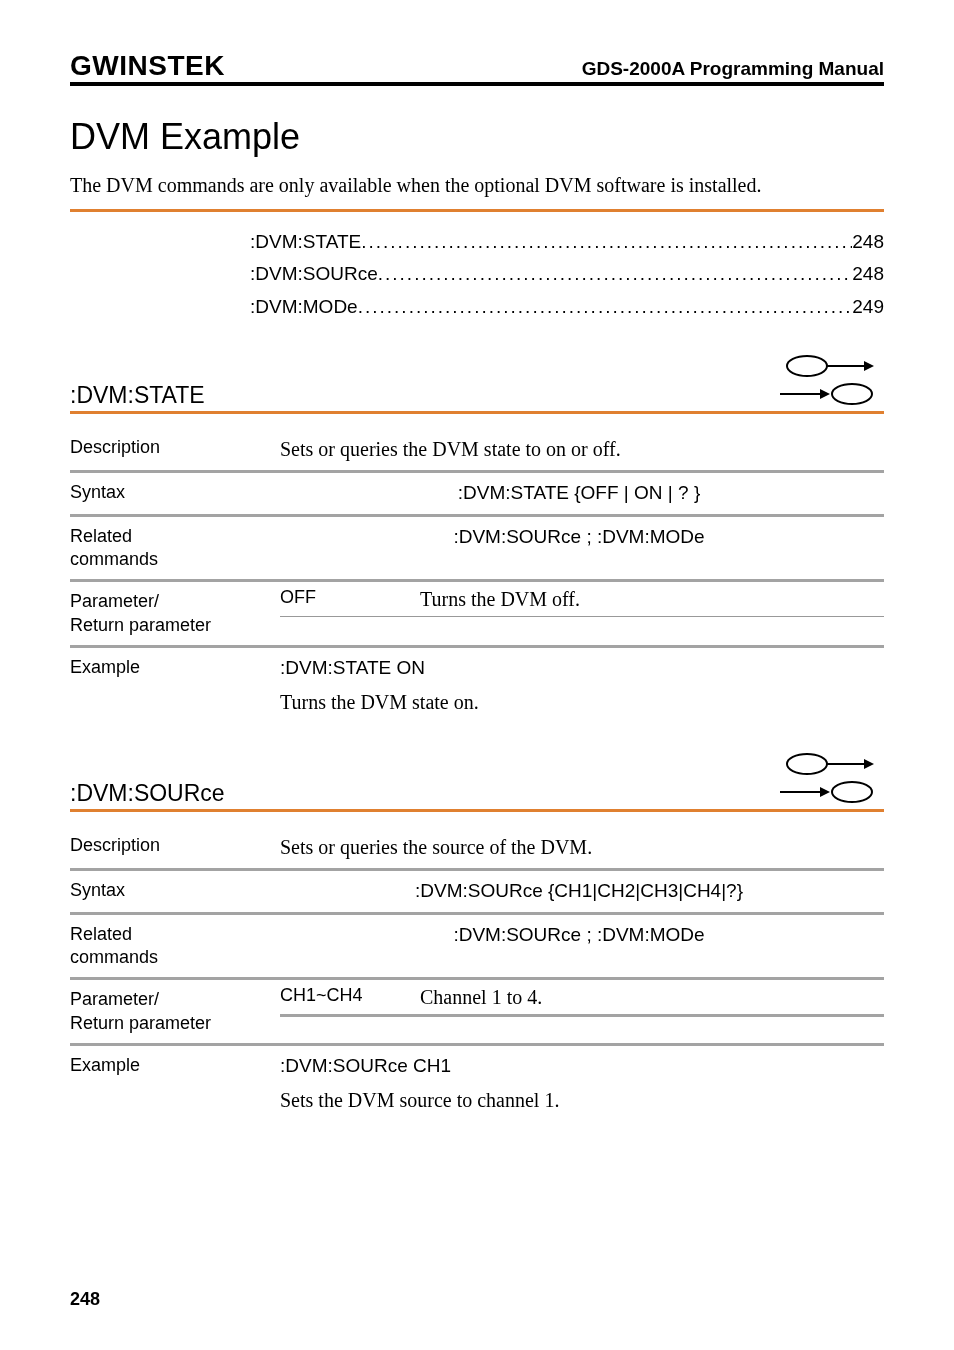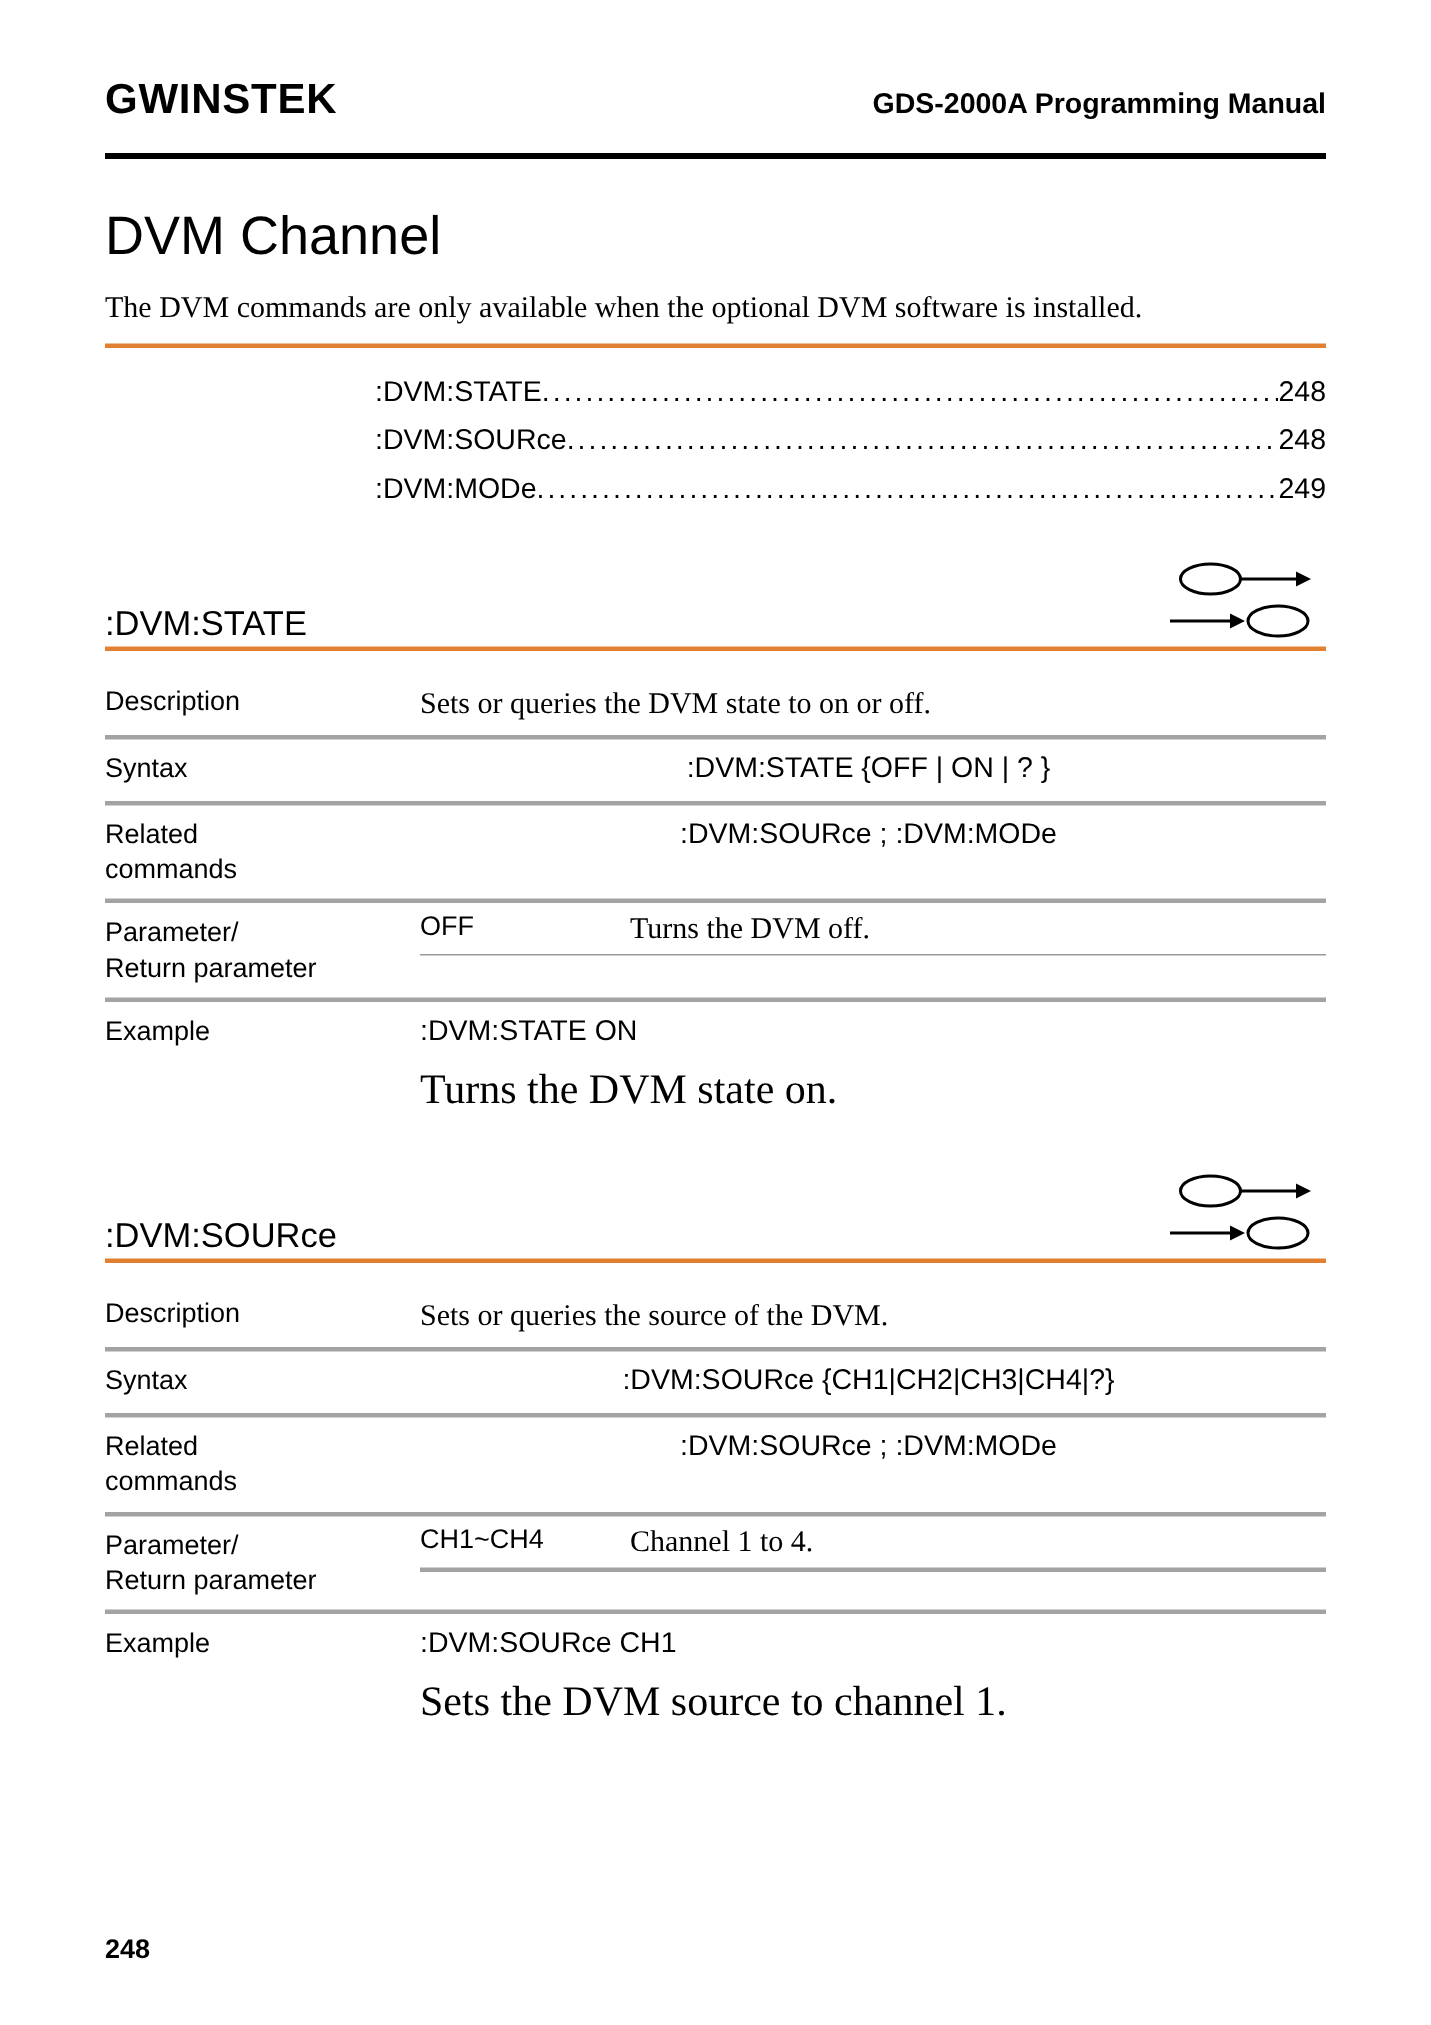--- a/index.html
+++ b/index.html
@@ -9,21 +9,21 @@
       font-family: Georgia, 'Times New Roman', serif;
       background: #fff;
       padding: 50px 70px 40px 70px;
       position: relative;
     }
     .header {
       display: flex;
       justify-content: space-between;
       align-items: baseline;
       border-bottom: 4px solid #000;
-      padding-bottom: 20px;
+      padding-bottom: 0;
       margin-bottom: 30px;
     }
     .logo {
       font-family: Arial, sans-serif;
       font-weight: 900;
       font-size: 28px;
       letter-spacing: 0.5px;
     }
     .manual-title {
       font-family: 'Trebuchet MS', Arial, sans-serif;
@@ -114,40 +114,40 @@
     .param-table td.pval {
       font-size: 20px;
     }
     .param-table tr.sub-rule td { border-bottom: 1px solid #999; }
     .example-body {
       font-family: 'Trebuchet MS', Arial, sans-serif;
       font-size: 19px;
       margin-bottom: 8px;
     }
     .example-desc {
-      font-size: 28px;
+      font-size: 20px;
     }
     .page-num {
       position: absolute;
       bottom: 40px;
       left: 70px;
       font-family: Arial, sans-serif;
       font-weight: 900;
       font-size: 18px;
     }
   </style>
 </head>
 <body>
 
 <div class="header">
   <div class="logo">GWINSTEK</div>
   <div class="manual-title">GDS-2000A Programming Manual</div>
 </div>
 
-<h1 class="section-title">DVM Channel</h1>
+<h1 class="section-title">DVM Example</h1>
 <p class="section-intro">The DVM commands are only available when the optional DVM software is installed.</p>
 <hr class="orange-rule">
 
 <div class="toc">
   <div class="toc-row">
     <span class="toc-label">:DVM:STATE</span>
     <span class="toc-dots">....................................................................................</span>
     <span class="toc-page">248</span>
   </div>
   <div class="toc-row">

